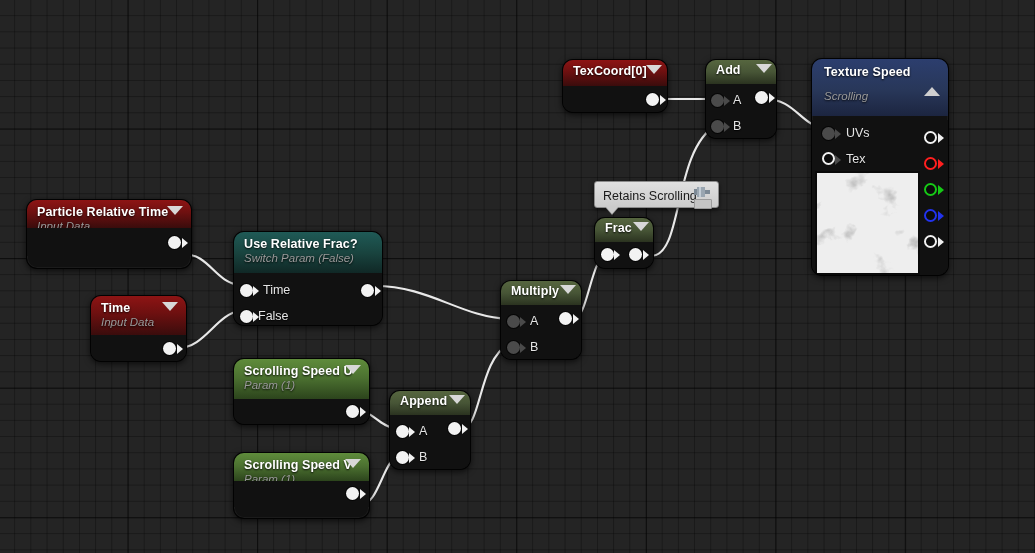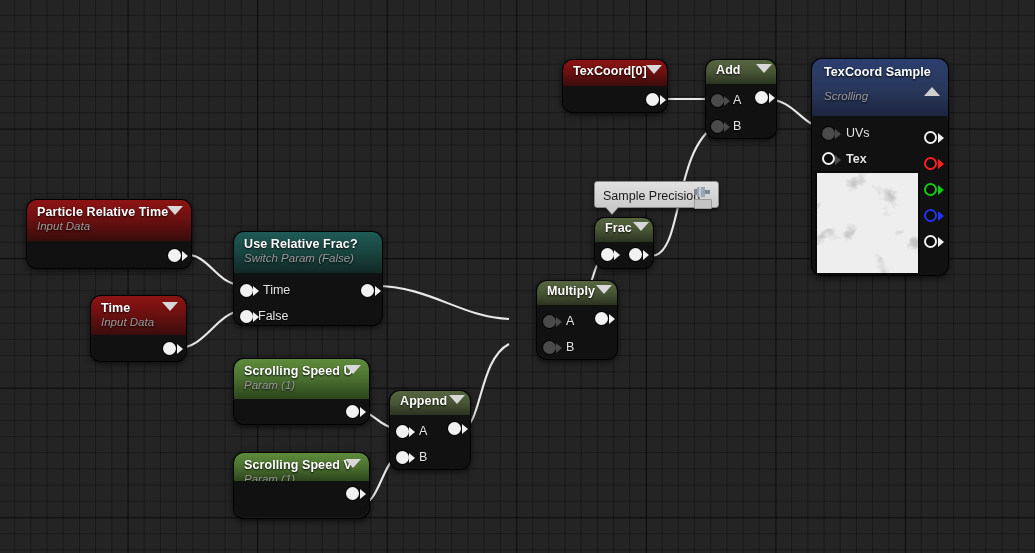--- a/index.html
+++ b/index.html
@@ -152,21 +152,21 @@
     <path d="M574,319 C588,319 592,250 608,256"></path>
 
     <path d="M661,99 L716,99"></path>
 
     <path d="M651,256 C684,256 672,152 716,125"></path>
 
     <path d="M765,99 C796,99 800,126 827,129"></path>
   </svg>
 
   <div class="node" style="left:26px; top:199px; width:166px; height:70px;">
-    <div class="node-head hd-red" style="height:41px;">
+    <div class="node-head hd-red" style="height:28px;">
       <div class="node-title">Particle Relative Time</div>
       <div class="node-sub">Input Data</div>
       <div class="tri-down"></div>
     </div>
     <div class="node-body" style="height:28px;">
       <div class="pin filled" style="right:10px; top:8px;"></div>
       <div class="pin-arrow" style="right:3px; top:10px;"></div>
     </div>
   </div>
 
@@ -242,21 +242,21 @@
       <div class="pin-row">
         <div class="pin filled" style="left:6px; top:7px;"></div>
         <div class="pin-arrow" style="left:19px; top:9px;"></div>
         <span class="pin-label" style="margin-left:29px;">B</span>
       </div>
       <div class="pin filled" style="right:9px; top:7px;"></div>
       <div class="pin-arrow" style="right:2px; top:9px;"></div>
     </div>
   </div>
 
-  <div class="node" style="left:500px; top:280px; width:82px; height:80px;margin-left:36px;">
+  <div class="node" style="left:500px; top:280px; width:82px; height:80px;">
     <div class="node-head hd-olive" style="height:24px; padding-top:3px;">
       <div class="node-title">Multiply</div>
       <div class="tri-down" style="top:4px; right:5px;"></div>
     </div>
     <div class="node-body" style="height:54px; padding-top:3px;">
       <div class="pin-row">
         <div class="pin dim" style="left:6px; top:7px;"></div>
         <div class="pin-arrow dim" style="left:19px; top:9px;"></div>
         <span class="pin-label" style="margin-left:29px;">A</span>
       </div>
@@ -310,32 +310,32 @@
         <div class="pin-arrow dim" style="left:18px; top:9px;"></div>
         <span class="pin-label" style="margin-left:27px;">B</span>
       </div>
       <div class="pin filled" style="right:8px; top:7px;"></div>
       <div class="pin-arrow" style="right:1px; top:9px;"></div>
     </div>
   </div>
 
   <div class="node" style="left:811px; top:58px; width:138px; height:218px;">
     <div class="node-head hd-blue" style="height:57px; padding:6px 8px 4px 12px;">
-      <div class="node-title">TexCoord Sample</div>
+      <div class="node-title">Texture Speed</div>
       <div class="node-sub" style="margin-top:11px;">Scrolling</div>
       <div class="tri-up" style="top:28px; right:8px;"></div>
     </div>
     <div class="node-body" style="height:160px;">
 
       <div class="pin-row" style="height:26px; margin-top:4px;">
         <div class="pin dim" style="left:10px; top:7px;"></div>
         <div class="pin-arrow dim" style="left:23px; top:9px;"></div>
         <span class="pin-label" style="margin-left:34px;">UVs</span>
       </div>
-      <div class="pin-row" style="height:26px;font-weight:bold;">
+      <div class="pin-row" style="height:26px;">
         <div class="ring" style="left:10px; top:6px;"></div>
         <div class="pin-arrow dim" style="left:23px; top:9px;"></div>
         <span class="pin-label" style="margin-left:34px;">Tex</span>
       </div>
 
       <div class="ring" style="right:11px; top:11px;"></div>
       <div class="ring-arrow" style="right:4px; top:13px;"></div>
       <div class="ring r-red" style="right:11px; top:37px;"></div>
       <div class="ring-arrow r-red" style="right:4px; top:39px;"></div>
       <div class="ring r-green" style="right:11px; top:63px;"></div>
@@ -365,21 +365,21 @@
           </defs>
           <rect width="101" height="100" fill="#090909"></rect>
           <rect width="101" height="100" fill="#3d3d3d" filter="url(#nz2)" opacity="0.85"></rect>
           <rect width="101" height="100" filter="url(#nz)" opacity="0.95"></rect>
         </svg>
       </div>
     </div>
   </div>
 
   <div class="tooltip" style="left:594px; top:181px; width:125px; height:27px; padding:4px 34px 4px 8px;">
-    <span class="tooltip-text">Sample Precision</span>
+    <span class="tooltip-text">Retains Scrolling</span>
     <svg class="pin-icon" viewBox="0 0 20 12">
       <rect x="2" y="3" width="3" height="6" fill="#7d8a96"></rect>
       <rect x="5" y="1" width="8" height="10" fill="#9aa6b1"></rect>
       <rect x="13" y="4" width="5" height="4" fill="#7d8a96"></rect>
       <rect x="7" y="1" width="2" height="10" fill="#c2ccd5"></rect>
     </svg>
     <div class="btn-icon"></div>
     <div class="tooltip-tail"></div>
   </div>
 

